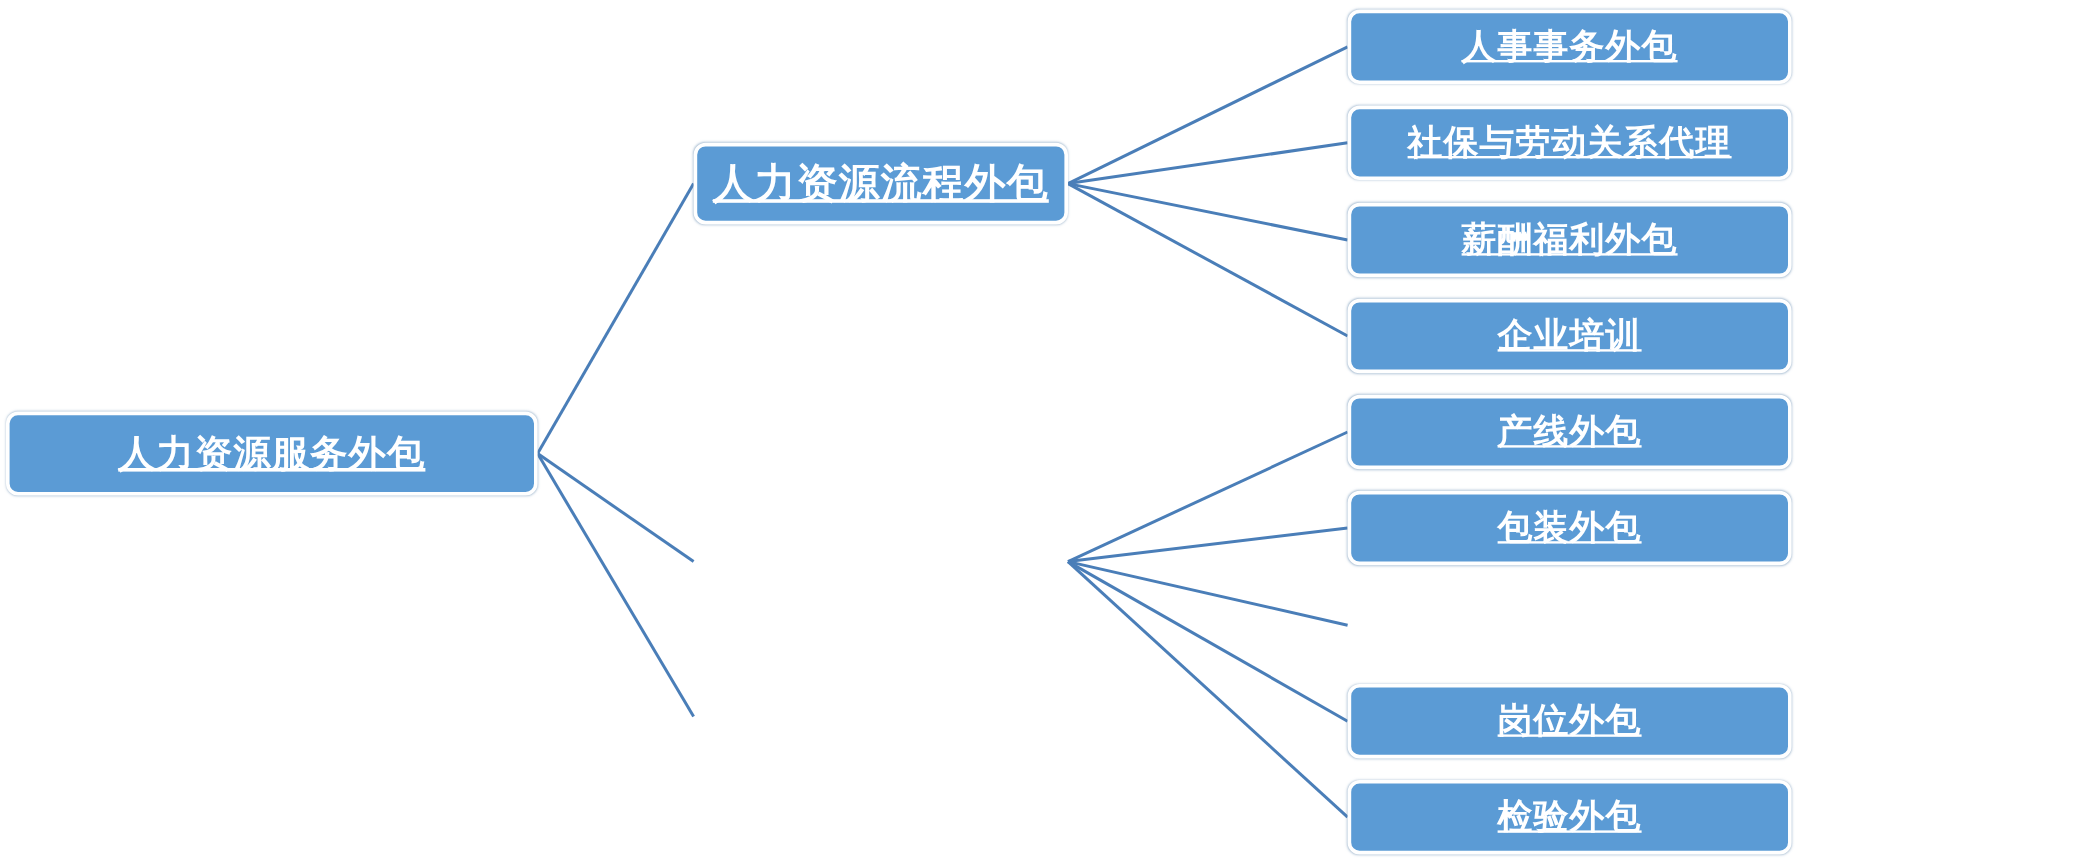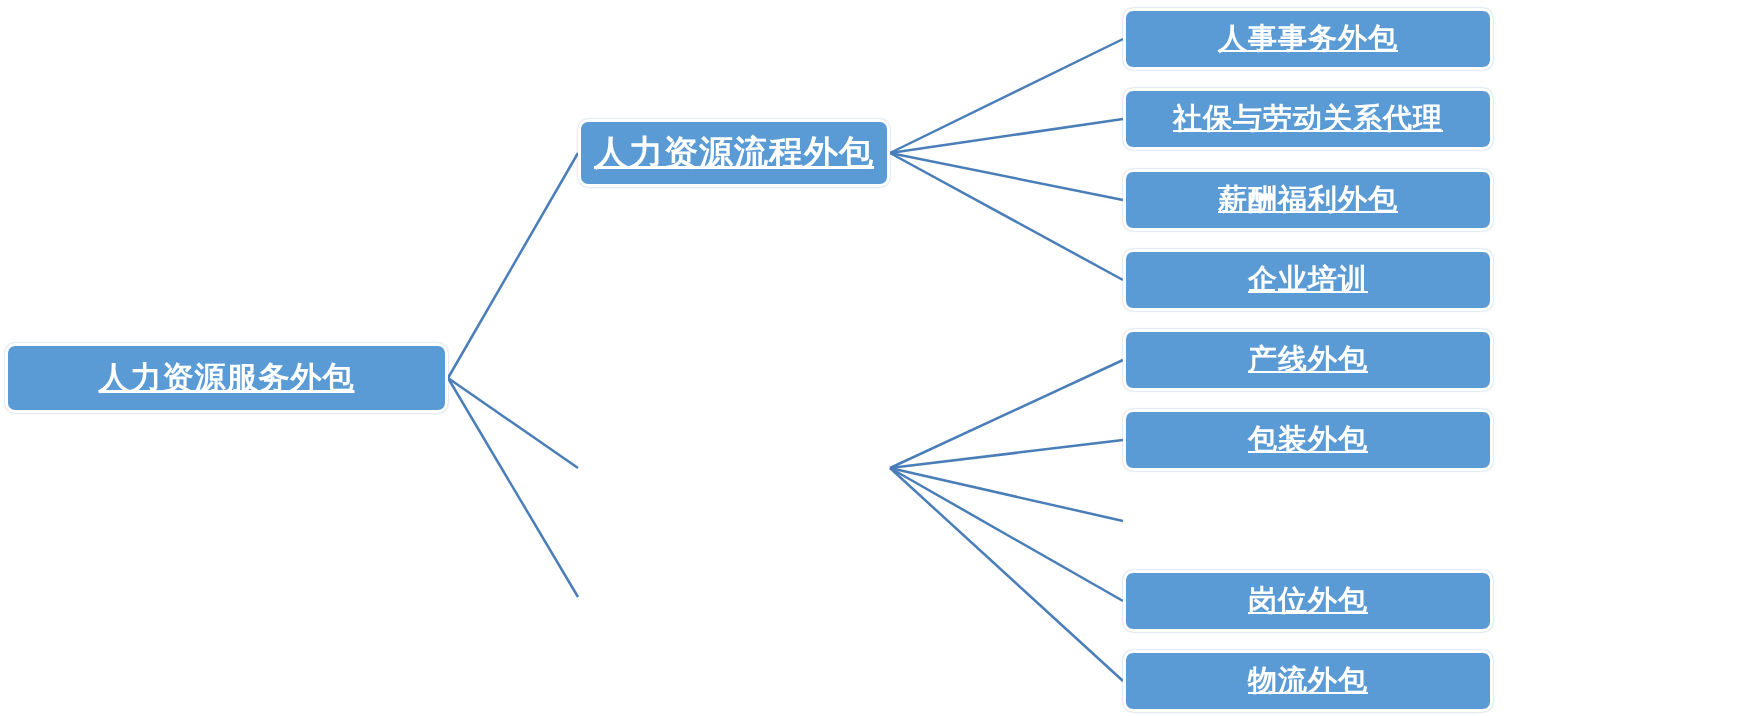--- a/index.html
+++ b/index.html
@@ -83,15 +83,15 @@
 
   <div class="node node--leaf" style="left:1123px; top:249px; width:370px; height:62px;">企业培训</div>
 
   <div class="node node--leaf" style="left:1123px; top:409px; width:370px; height:62px;">包装外包</div>
 
   <div class="node node--leaf" style="left:1123px; top:329px; width:370px; height:62px;">产线外包</div>
 
 
   <div class="node node--leaf" style="left:1123px; top:570px; width:370px; height:62px;">岗位外包</div>
 
-  <div class="node node--leaf" style="left:1123px; top:650px; width:370px; height:62px;">物流外包</div>
+  <div class="node node--leaf" style="left:1123px; top:650px; width:370px; height:62px;">检验外包</div>
 
 </div>
 
 </body></html>

